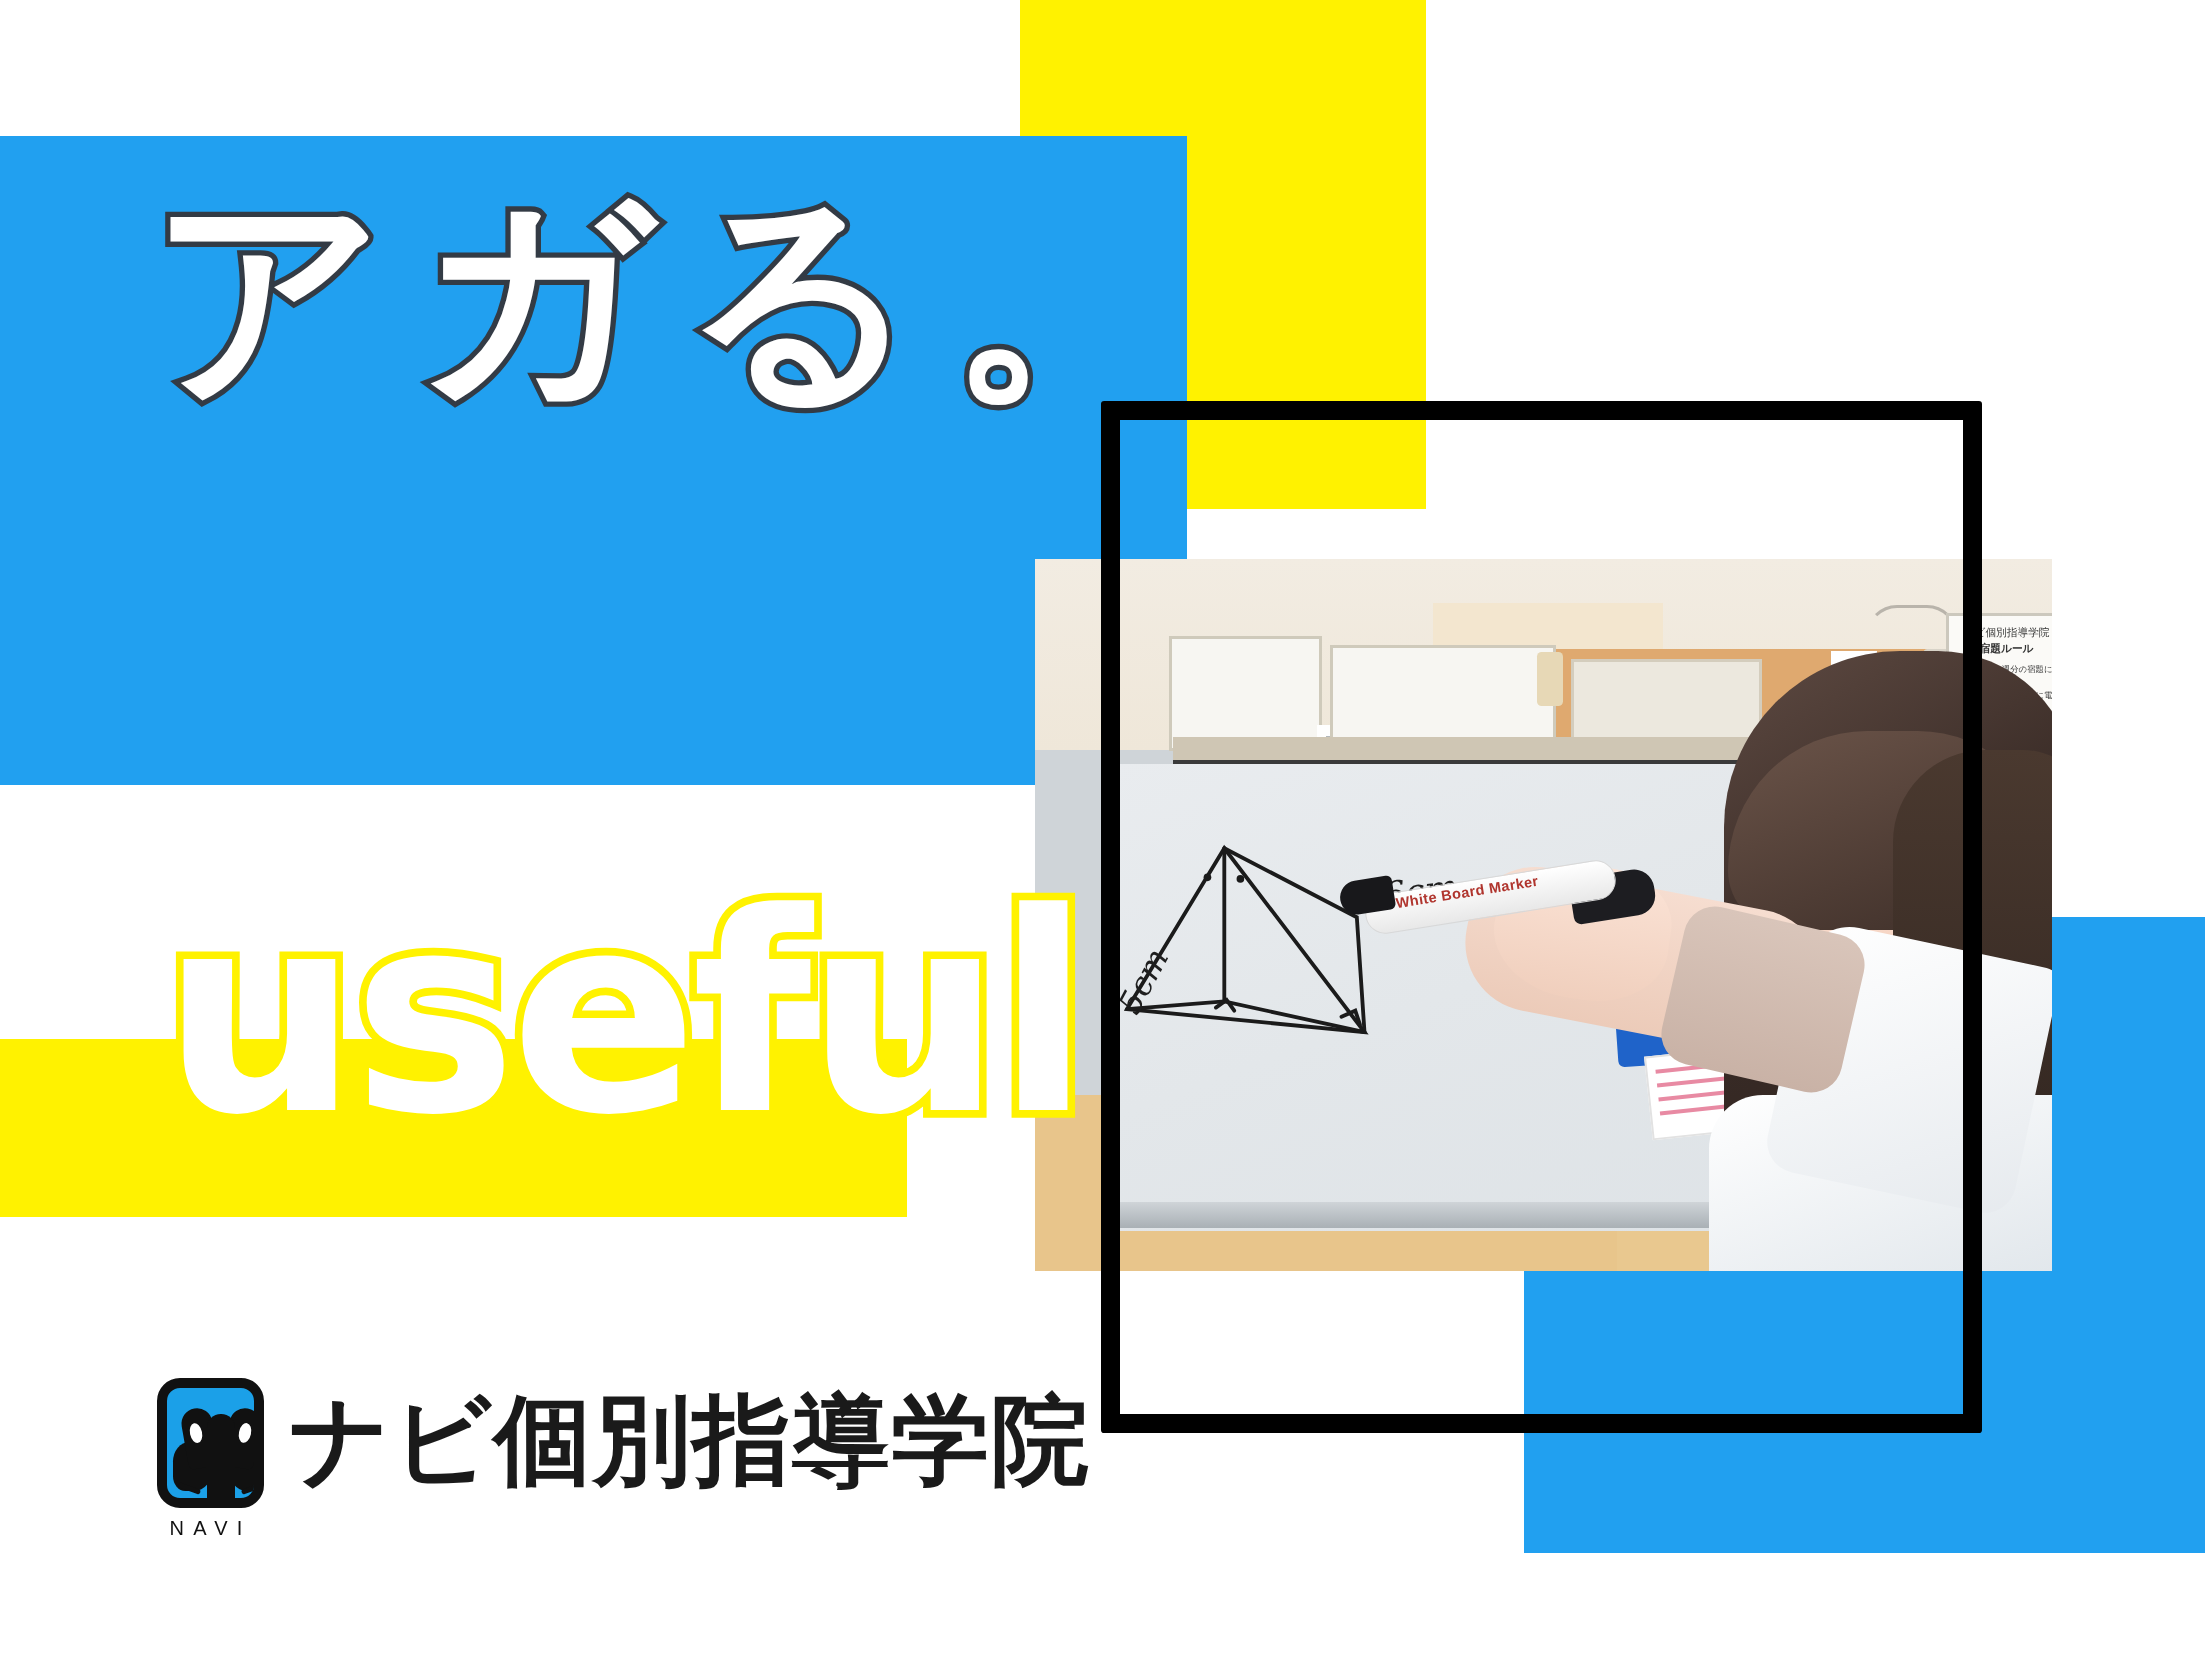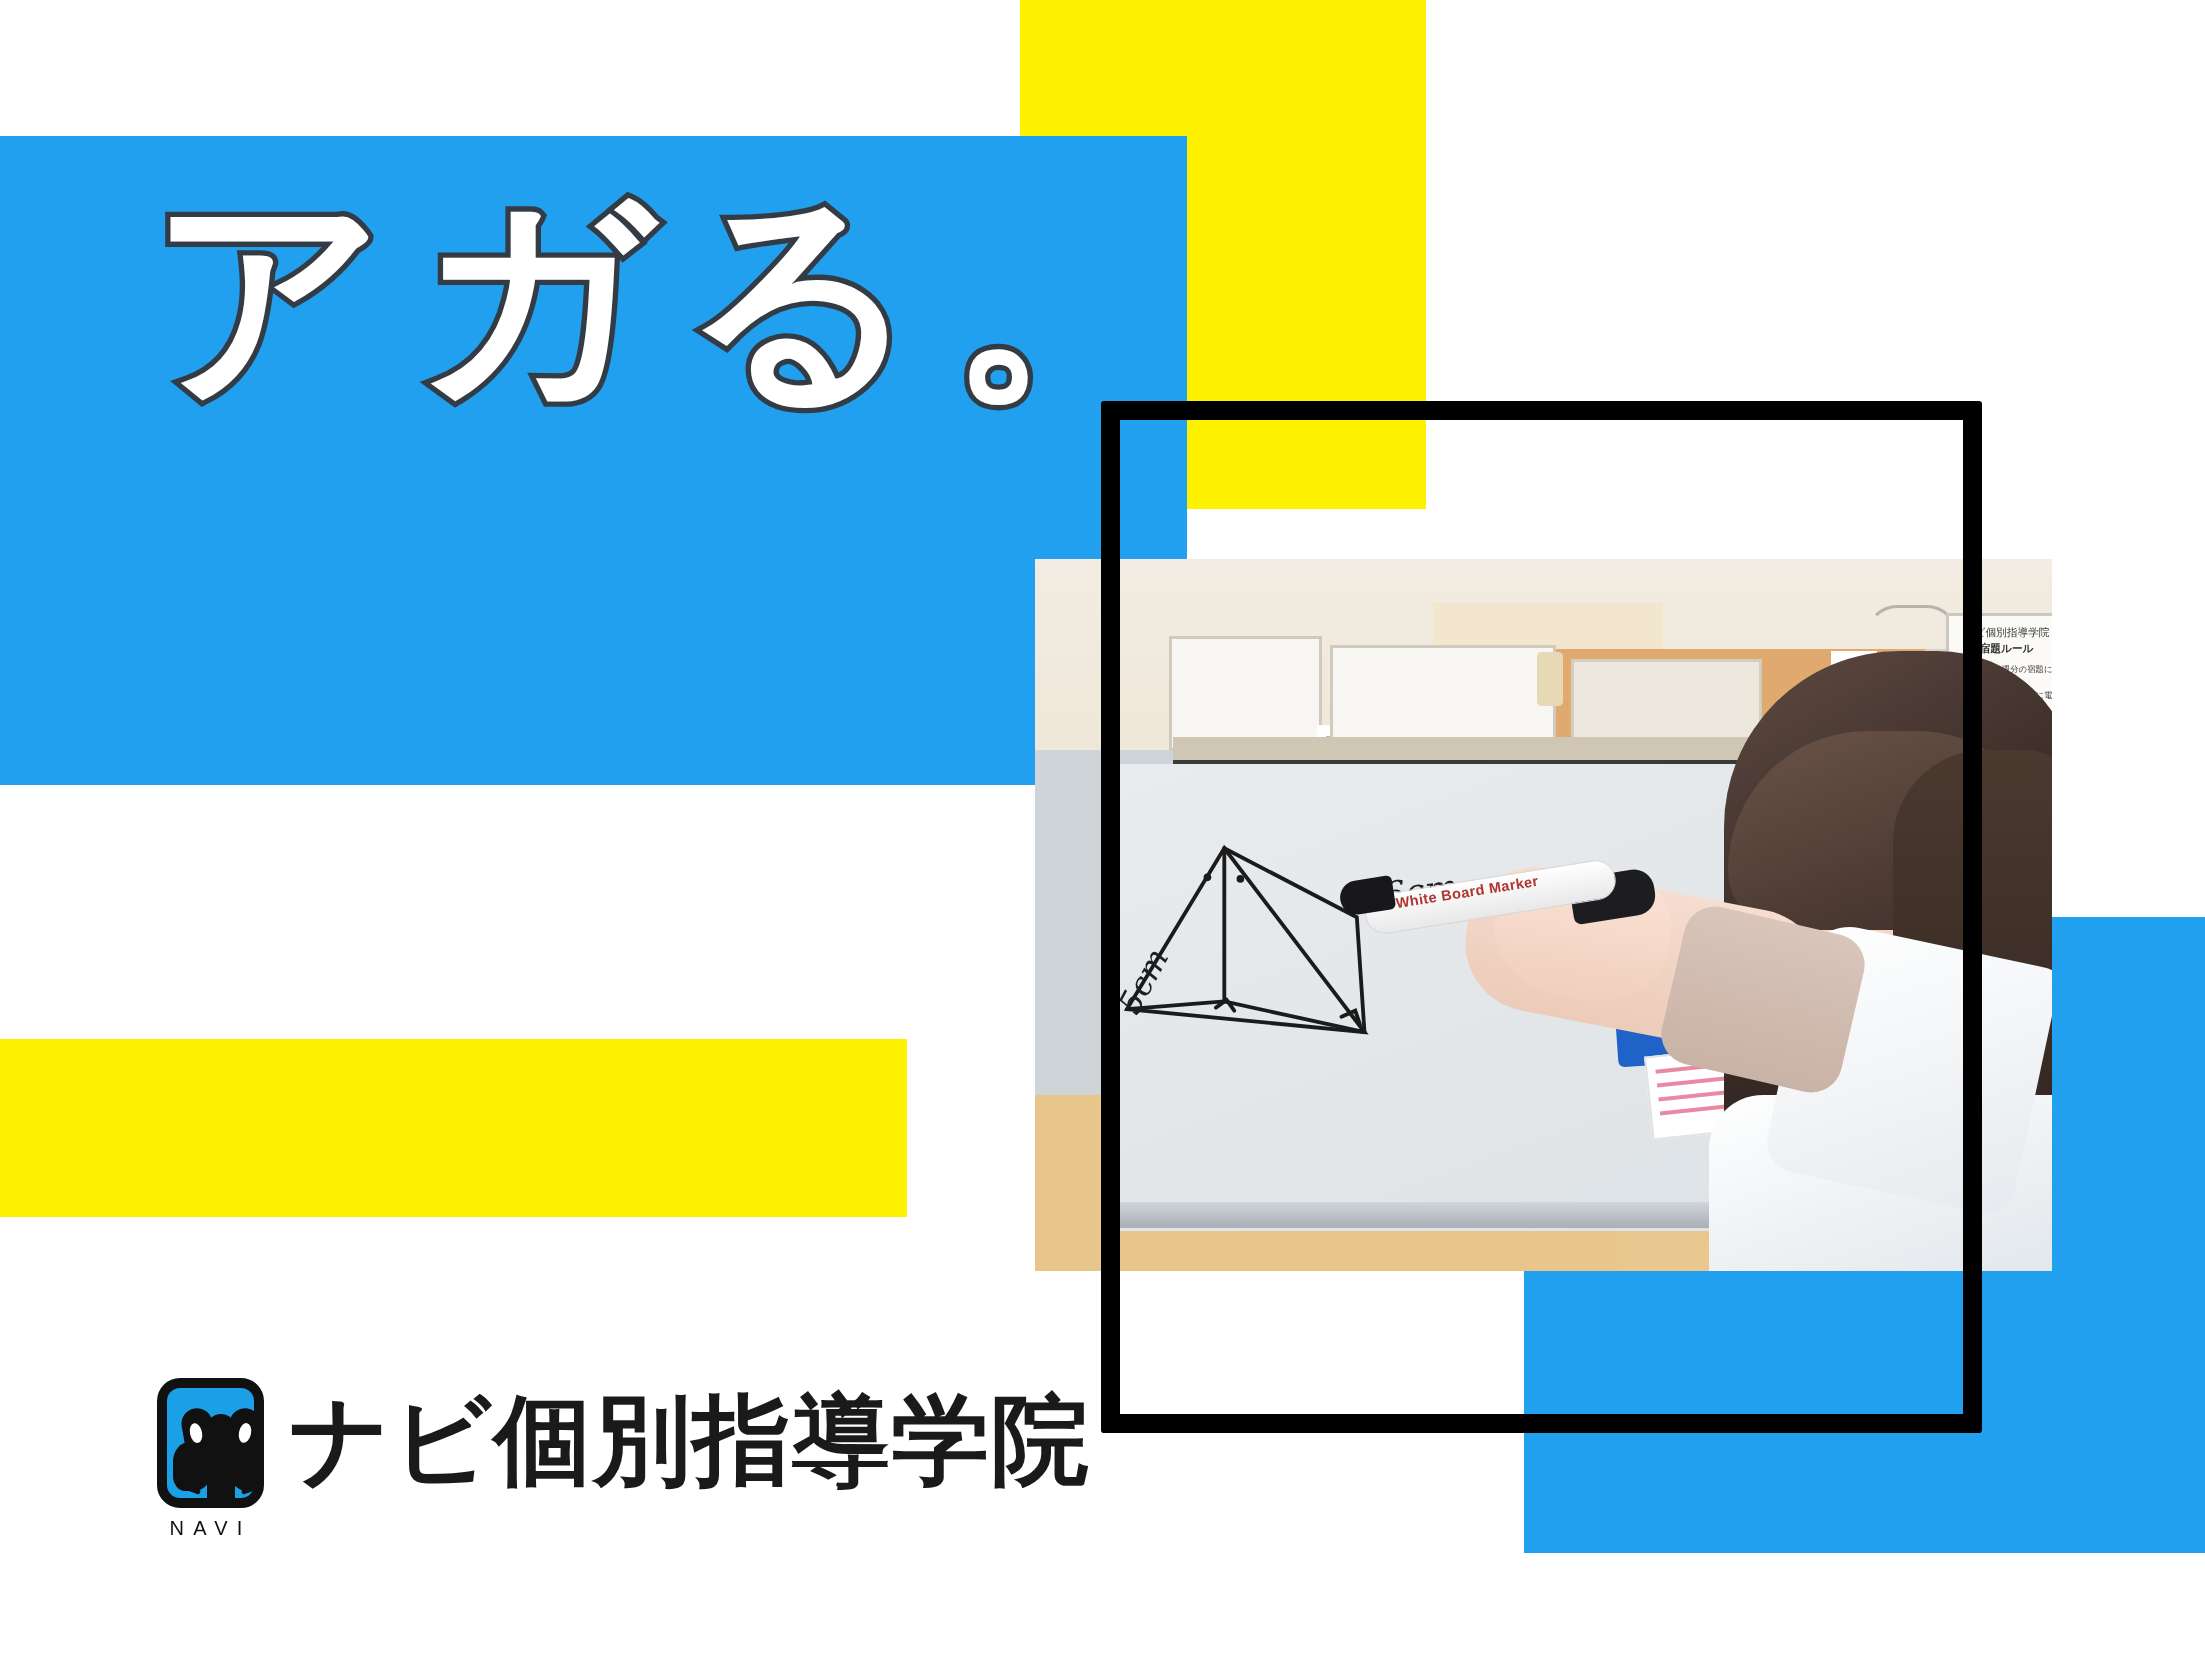--- a/index.html
+++ b/index.html
@@ -333,20 +333,21 @@
     <div class="ph" id="markercap"></div>
     <div class="ph" id="marker"></div>
     <div class="ph" id="markertip"></div>
     <div class="ph" id="markertxt">White Board Marker</div>
   </div>
 
   <div id="frame"></div>
 
   <div id="kana-line1" class="kana-row outlined">アガる。</div>
 
+  <div id="useful">useful</div>
 
   <div id="logo">
     <div id="logo-badge">
       <div id="badge-box">
         <div class="bug" id="bug-wingL"></div>
         <div class="bug" id="bug-wingR"></div>
         <div class="bug" id="bug-earL"></div>
         <div class="bug" id="bug-earR"></div>
         <div class="bug" id="bug-body"></div>
         <div class="bug-eye" id="eyeL"></div>

